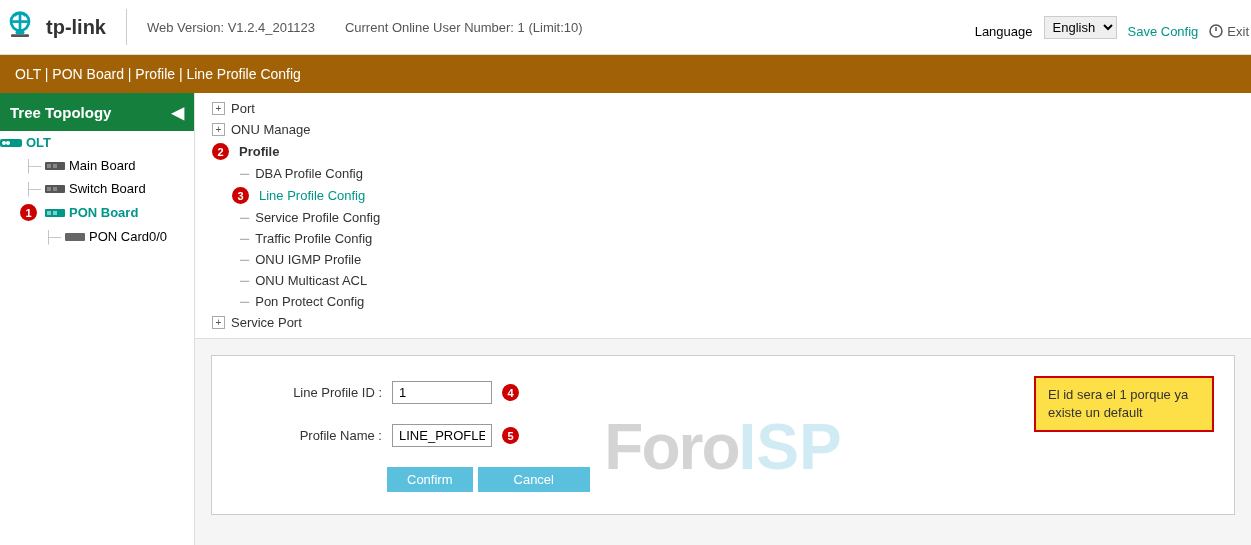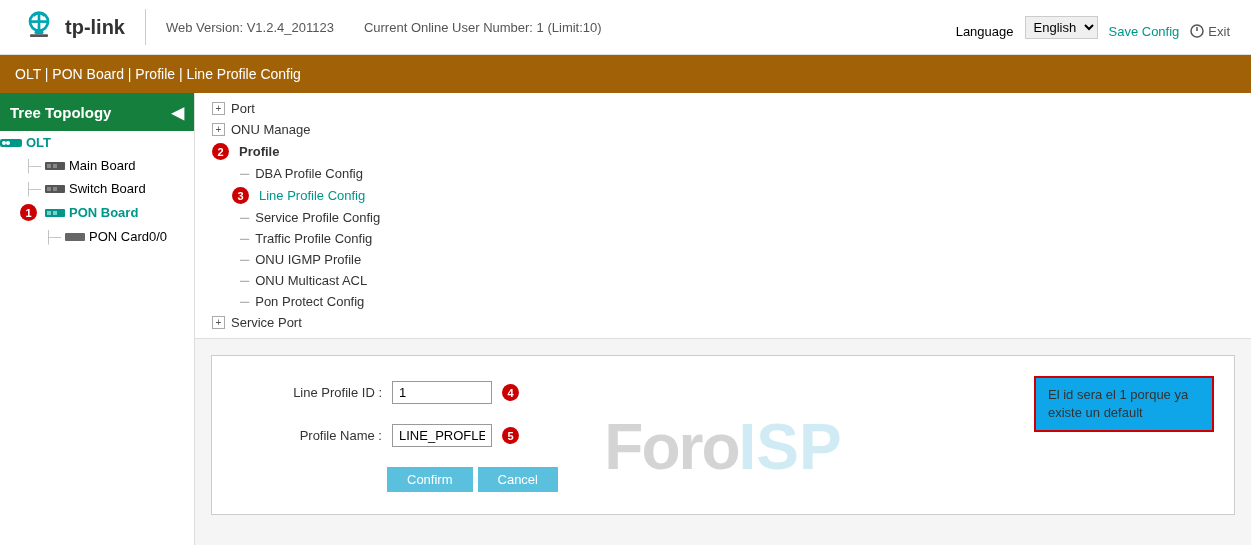--- a/index.html
+++ b/index.html
@@ -1,21 +1,21 @@
 <!DOCTYPE html>
 <html><head>
   <meta charset="utf-8">
   <style>
     * { margin: 0; padding: 0; box-sizing: border-box; }
     body { font-family: Arial, sans-serif; font-size: 13px; background: #f0f0f0; width: 1251px; height: 545px; overflow: hidden; }
 
     
     .header {
       display: flex; align-items: center; background: #fff; border-bottom: 1px solid #ddd;
-      height: 55px; padding: 0 21px; gap: 20px;
+      height: 55px; padding: 0 2px; gap: 20px;
     }
     .logo { display: flex; align-items: center; gap: 8px; padding-right: 20px; border-right: 1px solid #ccc; }
     .logo-icon { width: 36px; height: 36px; }
     .logo-text { font-size: 20px; font-weight: bold; color: #333; }
     .header-info { display: flex; align-items: center; gap: 30px; flex: 1; color: #555; font-size: 13px; }
     .header-right { display: flex; align-items: flex-end; gap: 11px; margin-left: auto; }
     .lang-select { border: 1px solid #ccc; padding: 2px 4px; font-size: 13px; }
     .save-config { color: #009688; text-decoration: none; font-size: 13px; cursor: pointer; }
     .exit-btn { color: #555; font-size: 13px; cursor: pointer; display: flex; align-items: center; gap: 4px; }
 
@@ -43,25 +43,25 @@
 
     
     .content { flex: 1; background: #f5f5f5; padding: 0; overflow: hidden; position: relative; }
     .nav-menu-item { display: flex; align-items: center; gap: 6px; padding: 3px 2px; cursor: pointer; color: #333; }
 
     .form-row { display: flex; align-items: center; margin-bottom: 20px; gap: 10px; }
     .form-label { text-align: right; width: 150px; color: #333; font-size: 13px; }
     .form-input { border: 1px solid #999; padding: 3px 6px; font-size: 13px; width: 100px; }
 
     .btn-confirm { background: #5bc0de; color: #fff; border: none; padding: 5px 20px; cursor: pointer; font-size: 13px; margin-right: 5px; }
-    .btn-cancel { background: #5bc0de; color: #fff; border: none; padding: 5px 20px; cursor: pointer; font-size: 13px; }
+    .btn-cancel { background: #5bc0de; color: #fff; border: none; padding: 5px 36px; cursor: pointer; font-size: 13px; }
 
     .tooltip-box {
       position: absolute; top: 20px; right: 20px;
-      background: #0ea5e9; border: 2px solid #cc0000;
+      background: #fde047; border: 2px solid #cc0000;
       padding: 8px 12px; width: 180px; font-size: 13px; color: #333; line-height: 1.4;
     }
 
     
     .watermark {
       position: absolute; bottom: 30px; left: 50%; transform: translateX(-50%);
       display: flex; align-items: center; gap: 0; opacity: 0.5; pointer-events: none;
     }
     .watermark-text { font-size: 64px; font-weight: bold; color: #aaa; letter-spacing: -2px; }
 

